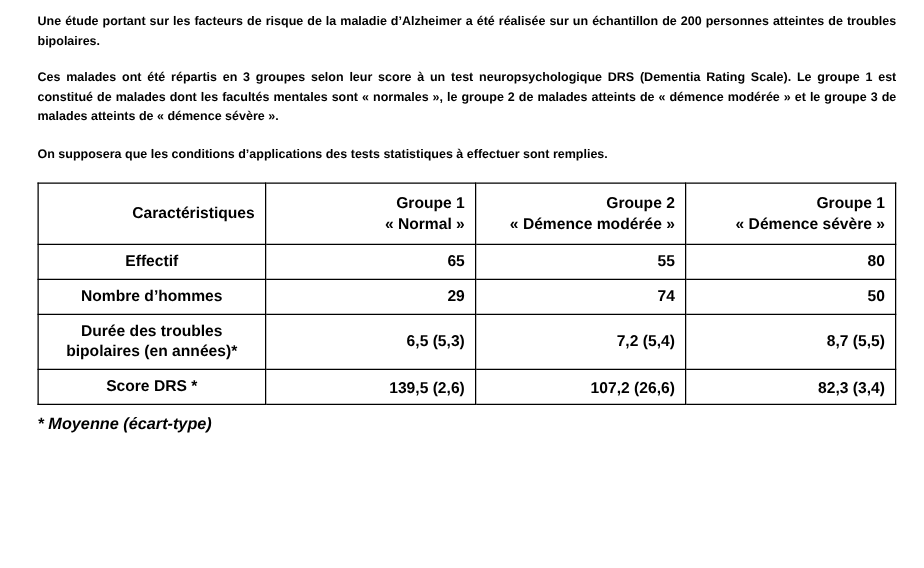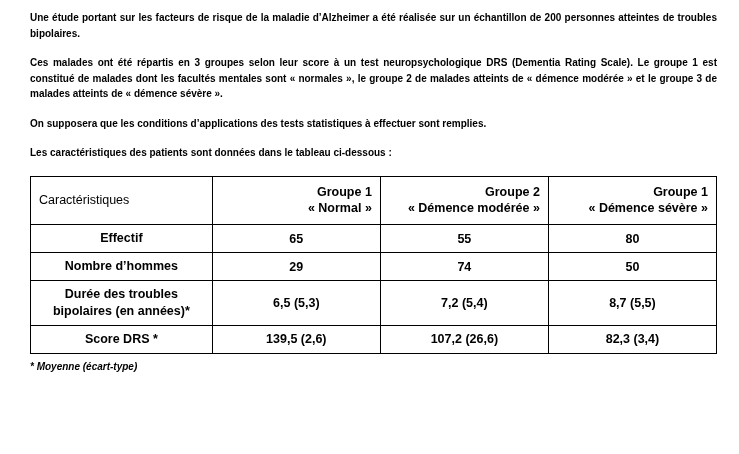--- a/index.html
+++ b/index.html
@@ -42,54 +42,53 @@
     font-weight: bold;
     vertical-align: middle;
   }
   table.chars thead th {
     text-align: right;
     padding-top: 7px;
     padding-bottom: 7px;
     line-height: 1.35;
   }
   table.chars thead th.first-col {
-    text-align: left;
-    font-weight: normal;
+    text-align: right;
+    font-weight: bold;
   }
   table.chars tbody td.rowlabel {
     text-align: center;
     line-height: 1.35;
   }
   table.chars tbody td.val {
-    text-align: center;
+    text-align: right;
   }
   col.c1 { width: 26.5%; }
   col.c2 { width: 24.5%; }
   col.c3 { width: 24.5%; }
   col.c4 { width: 24.5%; }
   .footnote {
-    font-size: 10px;
+    font-size: 13px;
     font-weight: bold;
     font-style: italic;
     margin-top: 7px;
   }
   .hdr-line2 {
     display: block;
   }
 </style>
 </head>
 <body>
 
 <div class="page">
 
   <div class="intro-block">
     <p class="para">Une étude portant sur les facteurs de risque de la maladie d’Alzheimer a été réalisée sur un échantillon de 200 personnes atteintes de troubles bipolaires.</p>
     <p class="para">Ces malades ont été répartis en 3 groupes selon leur score à un test neuropsychologique DRS (Dementia Rating Scale). Le groupe 1 est constitué de malades dont les facultés mentales sont « normales », le groupe 2 de malades atteints de « démence modérée » et le groupe 3 de malades atteints de « démence sévère ».</p>
     <p class="para">On supposera que les conditions d’applications des tests statistiques à effectuer sont remplies.</p>
-    <p class="para">Les caractéristiques des patients sont données dans le tableau ci-dessous :</p>
   </div>
 
   <table class="chars">
     <colgroup>
       <col class="c1">
       <col class="c2">
       <col class="c3">
       <col class="c4">
     </colgroup>
     <thead>

